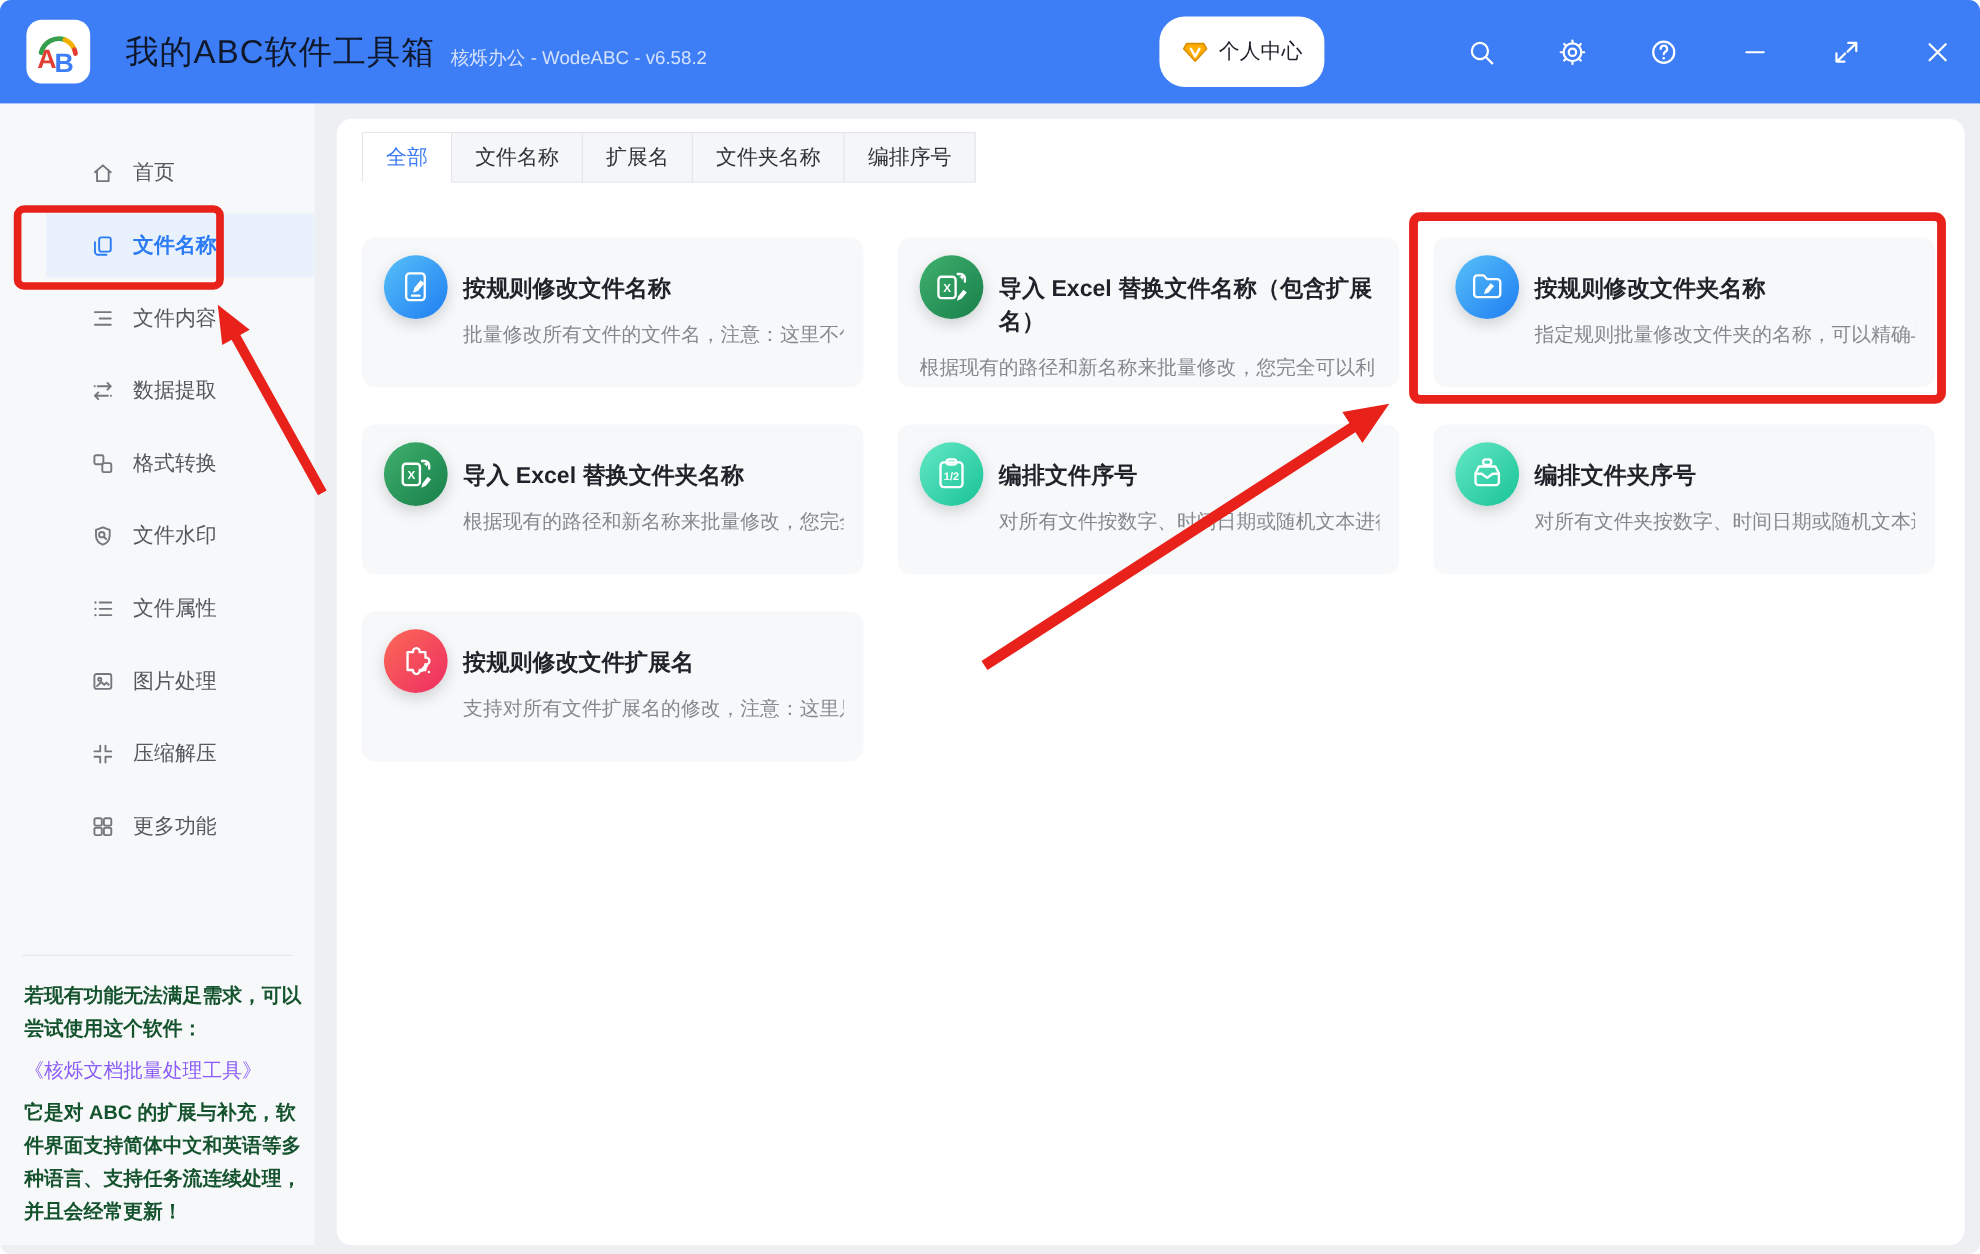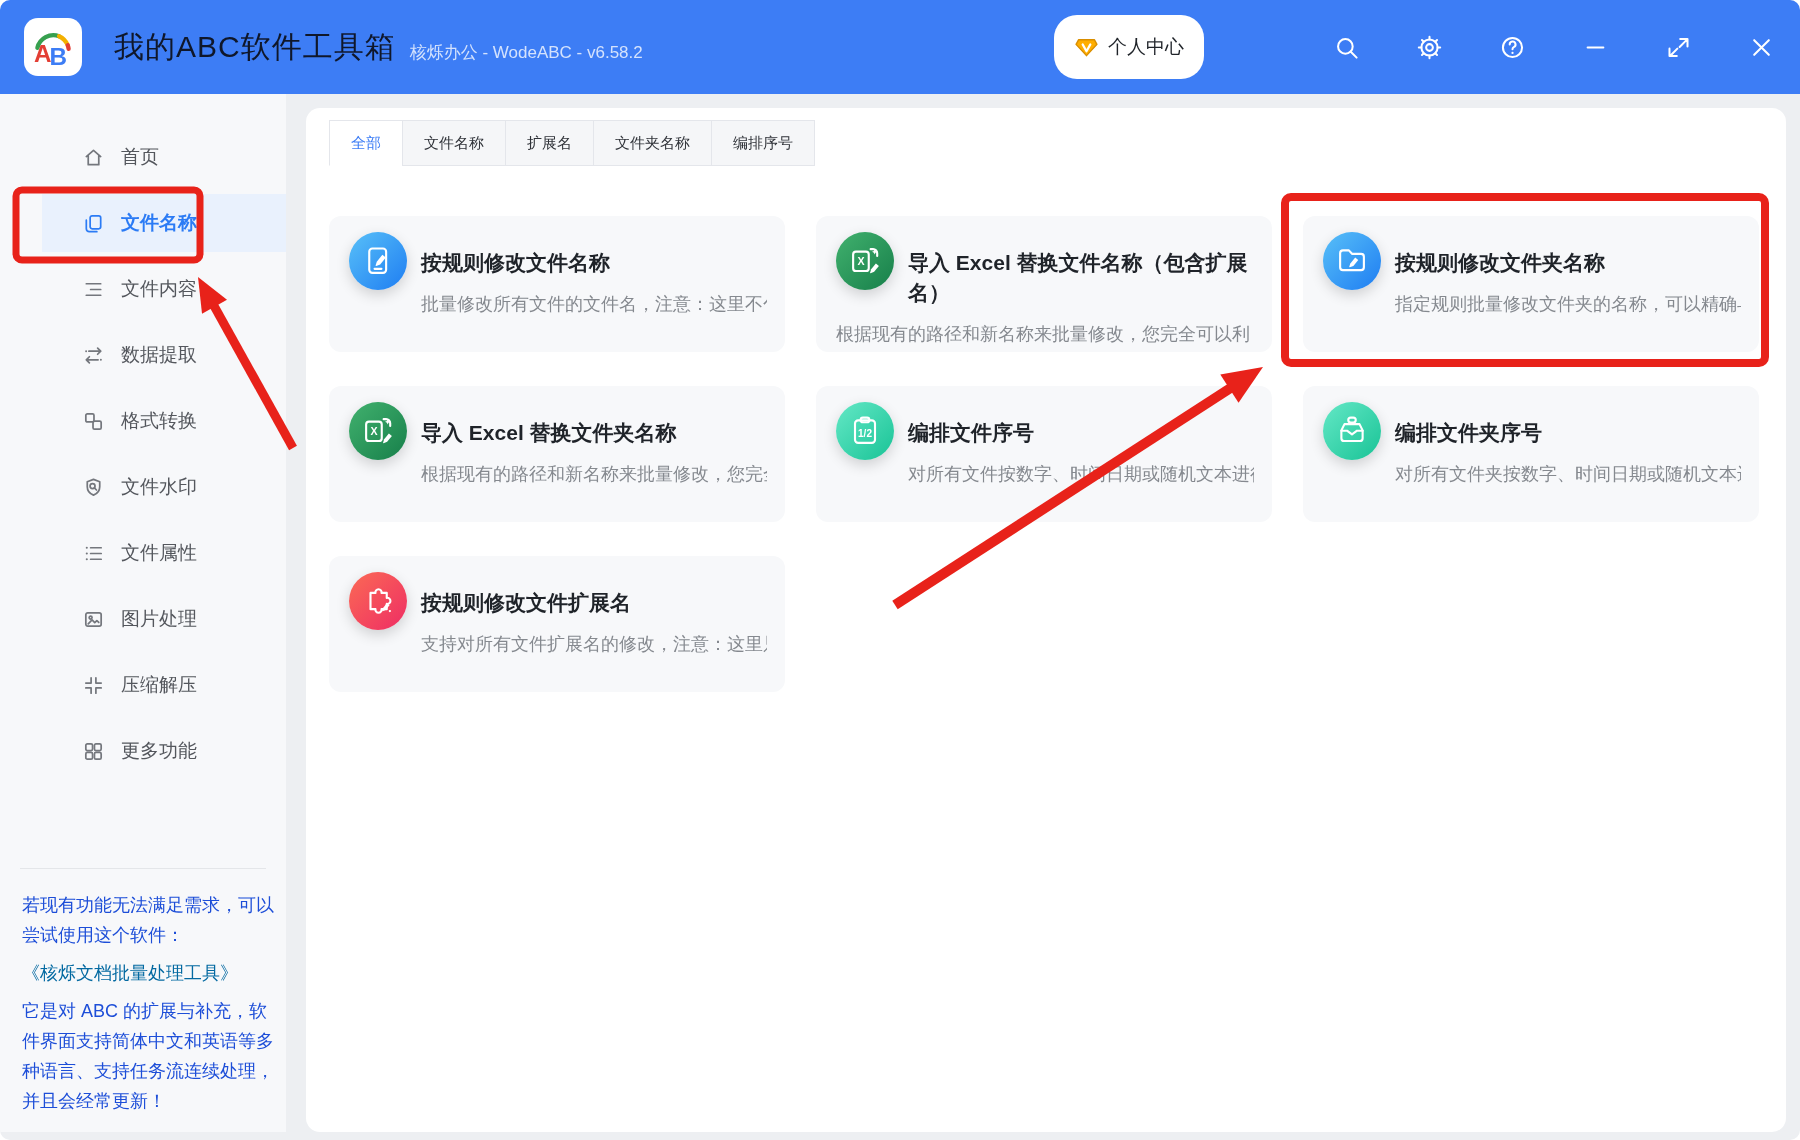--- a/index.html
+++ b/index.html
@@ -18,26 +18,26 @@
   .sidebar{position:absolute;left:0;top:94px;width:286px;bottom:8px;background:#F7F8FA;z-index:2;}
   .side-nav{padding-top:34px;}
   .side-item{height:58px;margin-bottom:8px;display:flex;align-items:center;padding-left:40px;font-size:19px;color:#54575D;cursor:pointer;margin-left:42px;}
   .side-item .sicon{width:23px;height:23px;margin-right:16px;color:#74777D;display:flex;}
   .side-item .sicon svg{width:23px;height:23px;}
   .side-item.active{background:#E9F1FD;color:#2B7BF5;font-weight:bold;}
   .side-item.active .sicon{color:#2B7BF5;}
   .side-divider{position:absolute;left:20px;right:20px;top:774px;height:1px;background:#E4E6E9;}
   .promo{position:absolute;left:22px;top:796px;width:258px;font-size:18px;line-height:30px;}
   .promo p{margin:0 0 8px;}
-  .promo .red{color:#1d4ed8;}
-  .promo a{color:#0369a1;text-decoration:none;cursor:pointer;}
+  .promo .red{color:#14532d;font-weight:bold;}
+  .promo a{color:#8b5cf6;text-decoration:none;cursor:pointer;}
   
   .panel{position:absolute;left:306px;top:108px;width:1480px;bottom:8px;background:#fff;border-radius:14px;z-index:1;}
   .tabs{position:absolute;left:23px;top:12px;display:flex;}
-  .tab{height:46px;padding:0 21px;display:flex;align-items:center;font-size:15px;color:#2F3238;background:#F5F6F8;border:1px solid #E4E6EB;margin-left:-1px;cursor:pointer;box-sizing:border-box;}
+  .tab{height:46px;padding:0 21px;display:flex;align-items:center;font-size:19px;color:#2F3238;background:#F5F6F8;border:1px solid #E4E6EB;margin-left:-1px;cursor:pointer;box-sizing:border-box;}
   .tab:first-child{margin-left:0;}
   .tab.active{background:#fff;color:#3D7DF5;border-bottom-color:#fff;}
   .cards{position:absolute;left:23px;top:108px;display:grid;grid-template-columns:repeat(3,456px);grid-auto-rows:136px;gap:34px 31px;}
   .card{background:#F7F8FA;border-radius:12px;padding:16px 18px 0 20px;overflow:hidden;cursor:pointer;box-sizing:border-box;}
   .cicon{float:left;width:58px;height:58px;border-radius:50%;margin:0 14px 4px 0;display:flex;align-items:center;justify-content:center;box-shadow:0 5px 14px rgba(0,0,0,.16);}
   .cicon svg{width:40px;height:40px;}
   .ic-blue{background:linear-gradient(135deg,#58C0F8,#1E7DF2);}
   .ic-green{background:linear-gradient(135deg,#41B16E,#177F4A);}
   .ic-teal{background:linear-gradient(135deg,#64E8C6,#19C396);align-items:center;}
   .ic-red{background:linear-gradient(135deg,#FB6A55,#EE2D64);}

